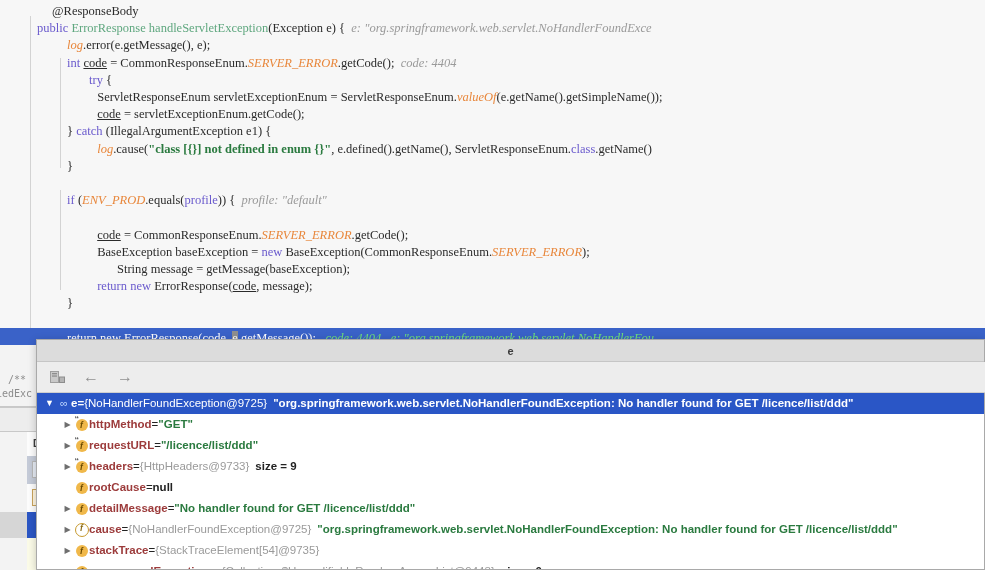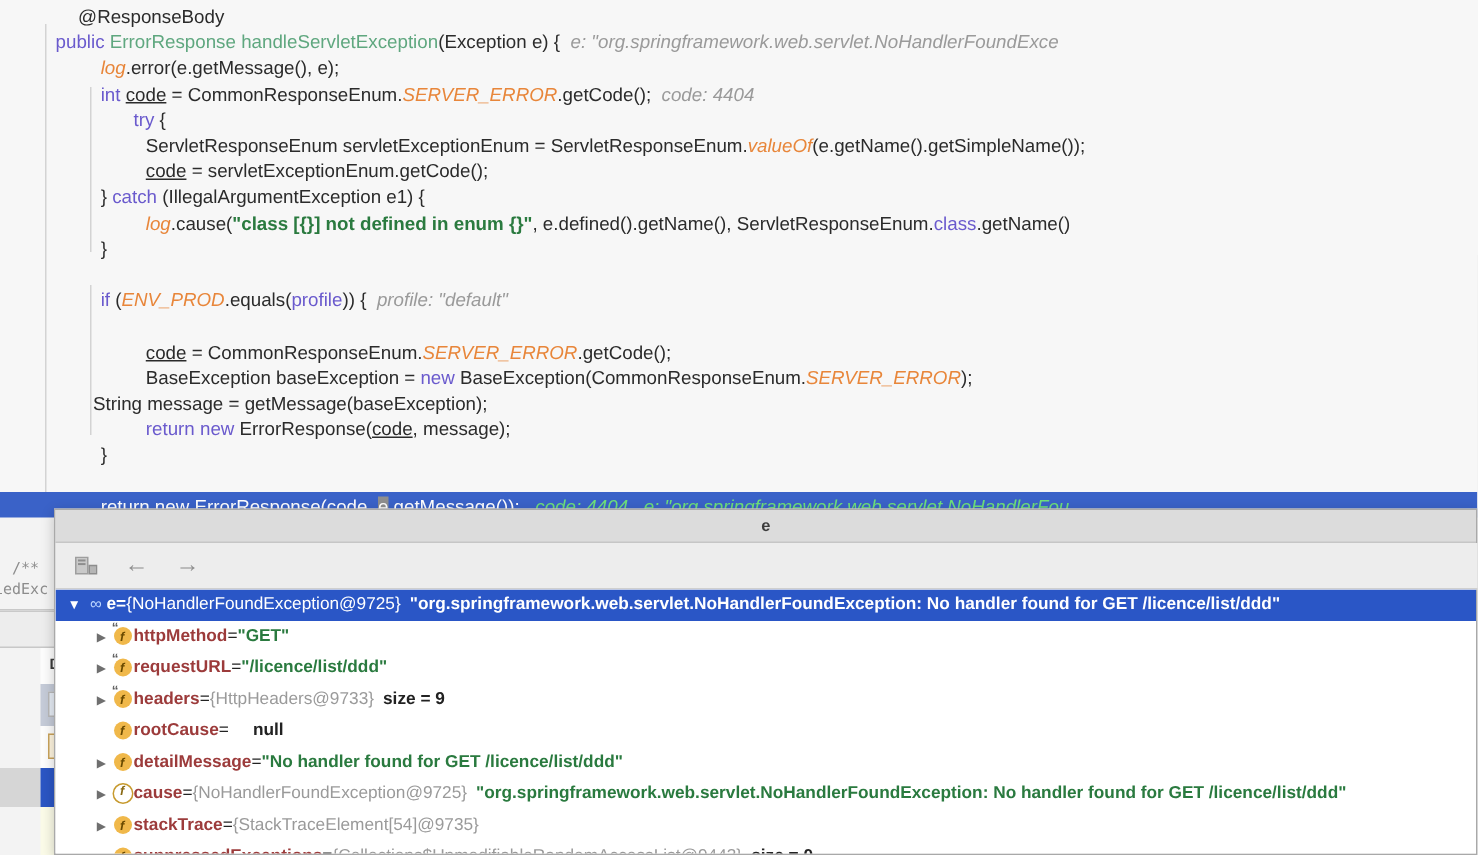--- a/index.html
+++ b/index.html
@@ -25,21 +25,21 @@
 
   
   .editor{
     position:absolute;left:0;top:0;width:985px;height:345px;
     background:#f7f7f7;overflow:hidden;
   }
   .gutter{position:absolute;left:0;top:0;width:22px;height:345px;background:#f7f7f7;}
   .code-area{position:absolute;left:0;top:0;width:985px;height:345px;}
   .cline{
     position:absolute;left:0;right:0;height:21px;line-height:21px;
-    font-family:Liberation Sans, sans-serif;
+    font-family:Liberation Serif, serif;
     font-size:12.5px;white-space:pre;color:#2b2b2b;
   }
   .kw{color:#6a5acd;}
   .typ{color:#5fa77f;}
   .fld{color:#e8863a;font-style:italic;}
   .fld-u{color:#2b2b2b;text-decoration:underline;}
   .str{color:#2a7a3f;font-weight:bold;}
   .cmt{color:#8d8d8d;font-style:italic;}
   .hint{color:#9a9a9a;font-style:italic;}
   .plain{color:#2b2b2b;}
@@ -90,21 +90,21 @@
   .f-circle.quoted{position:relative;}
   .f-circle.quoted::before{
     content:"\201C";position:absolute;left:-1px;top:-6px;font-size:9px;color:#5a5a5a;font-style:normal;
   }
   .infinity{font-size:11px;color:#3f7fd0;letter-spacing:-1px;}
   .trow.sel .infinity{color:#bcd6ff;}
   .nm{color:#9c3b3b;font-weight:bold;}
   .eq{color:#222;}
   .val-str{color:#2a7a3f;font-weight:bold;}
   .val-obj{color:#9a9a9a;}
-  .val-null{color:#222;font-weight:bold;margin-left:16px;}
+  .val-null{color:#222;font-weight:bold;}
   .val-size{color:#222;font-weight:bold;}
   .trow.sel .nm,.trow.sel .eq,.trow.sel .val-str,.trow.sel .val-obj,
   .trow.sel .val-null,.trow.sel .val-size{color:#ffffff;font-weight:bold;}
   .trow.sel .val-obj{font-weight:normal;}
   .gap{display:inline-block;width:6px;}
 </style>
 </head>
 <body>
 
 <div id="root">
@@ -148,21 +148,21 @@
         <div class="cline" style="top: 69.8px; padding-left: 89px;"><span class="kw">try</span><span class="plain"> {</span></div>
         <div class="cline" style="top: 87px; padding-left: 97.2px;"><span class="plain">ServletResponseEnum servletExceptionEnum = ServletResponseEnum.</span><span class="fld">valueOf</span><span class="plain">(e.getName().getSimpleName());</span></div>
         <div class="cline" style="top: 104.2px; padding-left: 97.2px;"><span class="fld-u">code</span><span class="plain"> = servletExceptionEnum.getCode();</span></div>
         <div class="cline" style="top: 121.4px; padding-left: 67.12px;"><span class="plain">} </span><span class="kw">catch</span><span class="plain"> (IllegalArgumentException e1) {</span></div>
         <div class="cline" style="top: 138.6px; padding-left: 97.2px;"><span class="fld">log</span><span class="plain">.cause(</span><span class="str">"class [{}] not defined in enum {}"</span><span class="plain">, e.defined().getName(), ServletResponseEnum.</span><span class="kw">class</span><span class="plain">.getName()</span></div>
         <div class="cline" style="top: 155.8px; padding-left: 67.12px;"><span class="plain">}</span></div>
         <div class="cline" style="top: 173px; padding-left: 22px;">&nbsp;</div>
         <div class="cline" style="top: 190.2px; padding-left: 67.12px;"><span class="kw">if</span><span class="plain"> (</span><span class="fld">ENV_PROD</span><span class="plain">.equals(</span><span class="kw">profile</span><span class="plain">)) {</span><span class="plain">  </span><span class="hint">profile: "default"</span></div>
         <div class="cline" style="top: 224.6px; padding-left: 97.2px;"><span class="fld-u">code</span><span class="plain"> = CommonResponseEnum.</span><span class="fld">SERVER_ERROR</span><span class="plain">.getCode();</span></div>
         <div class="cline" style="top: 241.8px; padding-left: 97.2px;"><span class="plain">BaseException baseException = </span><span class="kw">new</span><span class="plain"> BaseException(CommonResponseEnum.</span><span class="fld">SERVER_ERROR</span><span class="plain">);</span></div>
-        <div class="cline" style="top: 259px; padding-left: 62px;"><span class="plain">String message = getMessage(baseException);</span></div>
+        <div class="cline" style="top: 259px; padding-left: 117px;"><span class="plain">String message = getMessage(baseException);</span></div>
         <div class="cline" style="top: 276.2px; padding-left: 97.2px;"><span class="kw">return</span><span class="plain"> </span><span class="kw">new</span><span class="plain"> ErrorResponse(</span><span class="fld-u">code</span><span class="plain">, message);</span></div>
         <div class="cline" style="top: 293.4px; padding-left: 67.12px;"><span class="plain">}</span></div>
         <div class="cline" style="top: 310.6px; padding-left: 22px;">&nbsp;</div>
         <div class="cline selline" style="top: 327.8px; padding-left: 67.12px;"><span class="plain">return new ErrorResponse(</span><span class="fld-u">code</span><span class="plain">, </span><span class="caret-box">e</span><span class="plain">.getMessage());</span><span class="plain">   </span><span class="hint">code: 4404   e: "org.springframework.web.servlet.NoHandlerFou</span></div>
       </div>
   </div>
 
   <div class="dbg">
     <div class="dbg-title">e</div>
 

